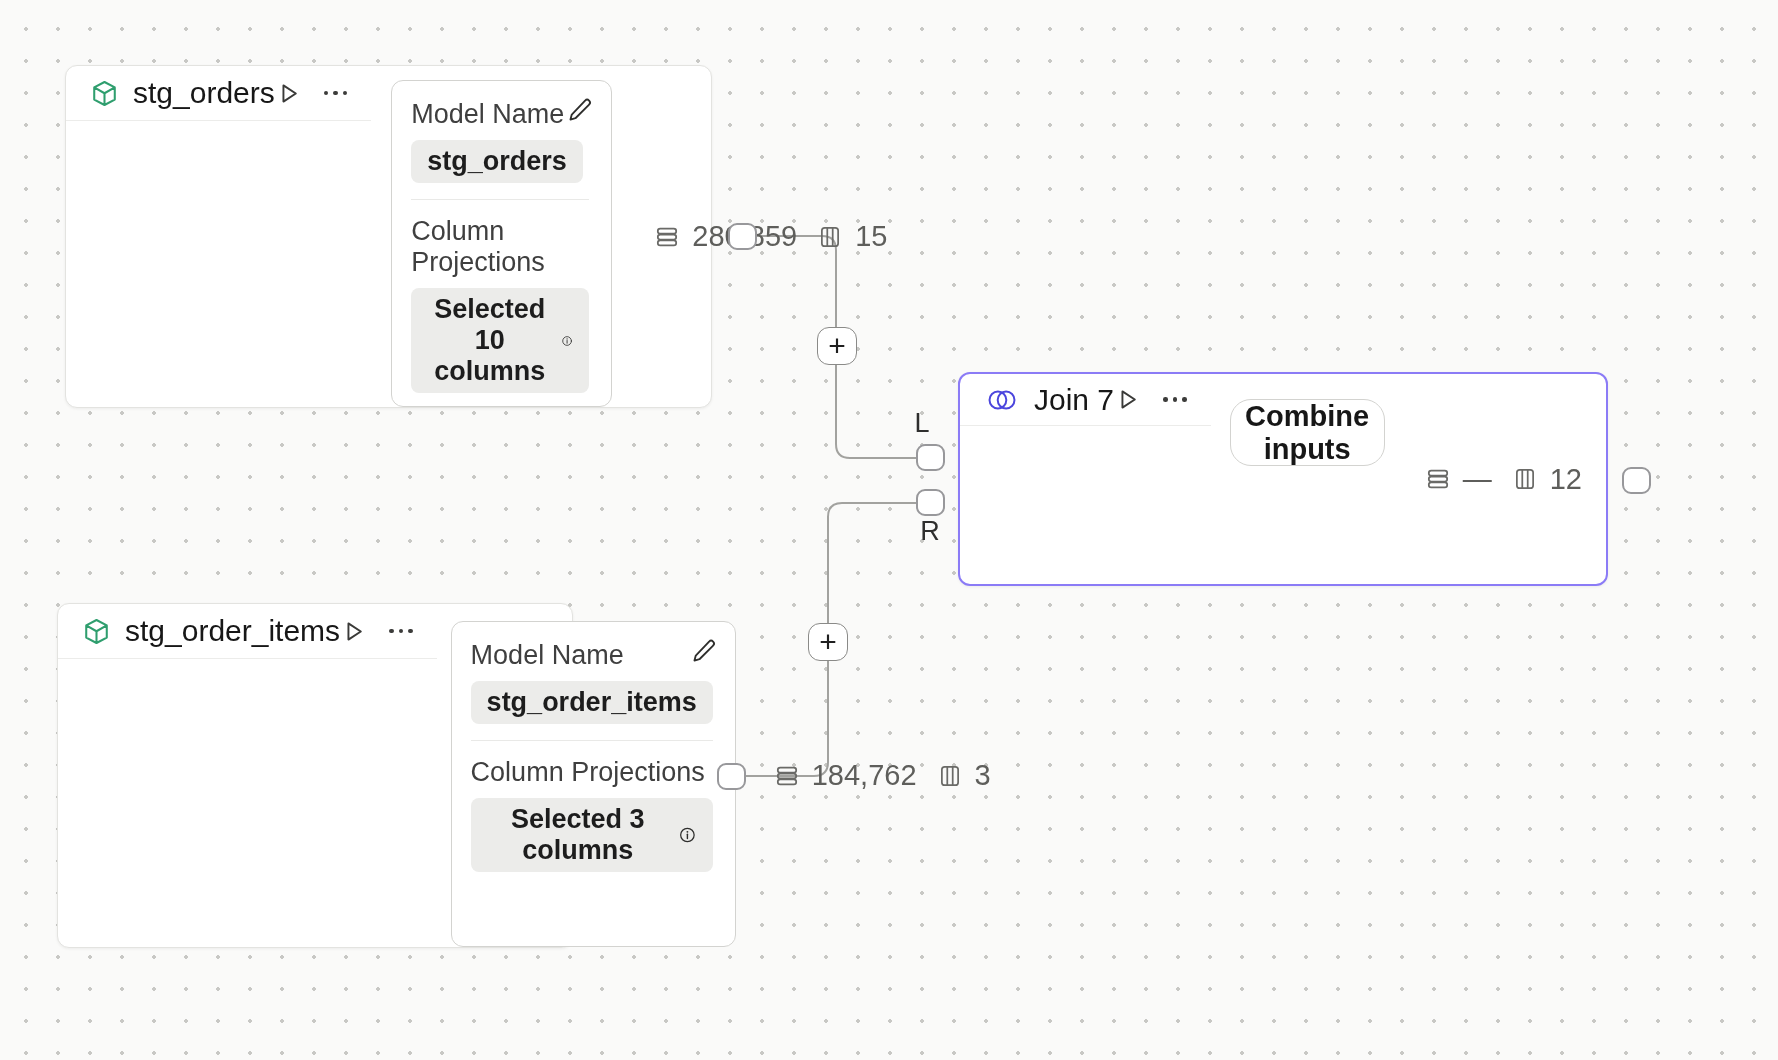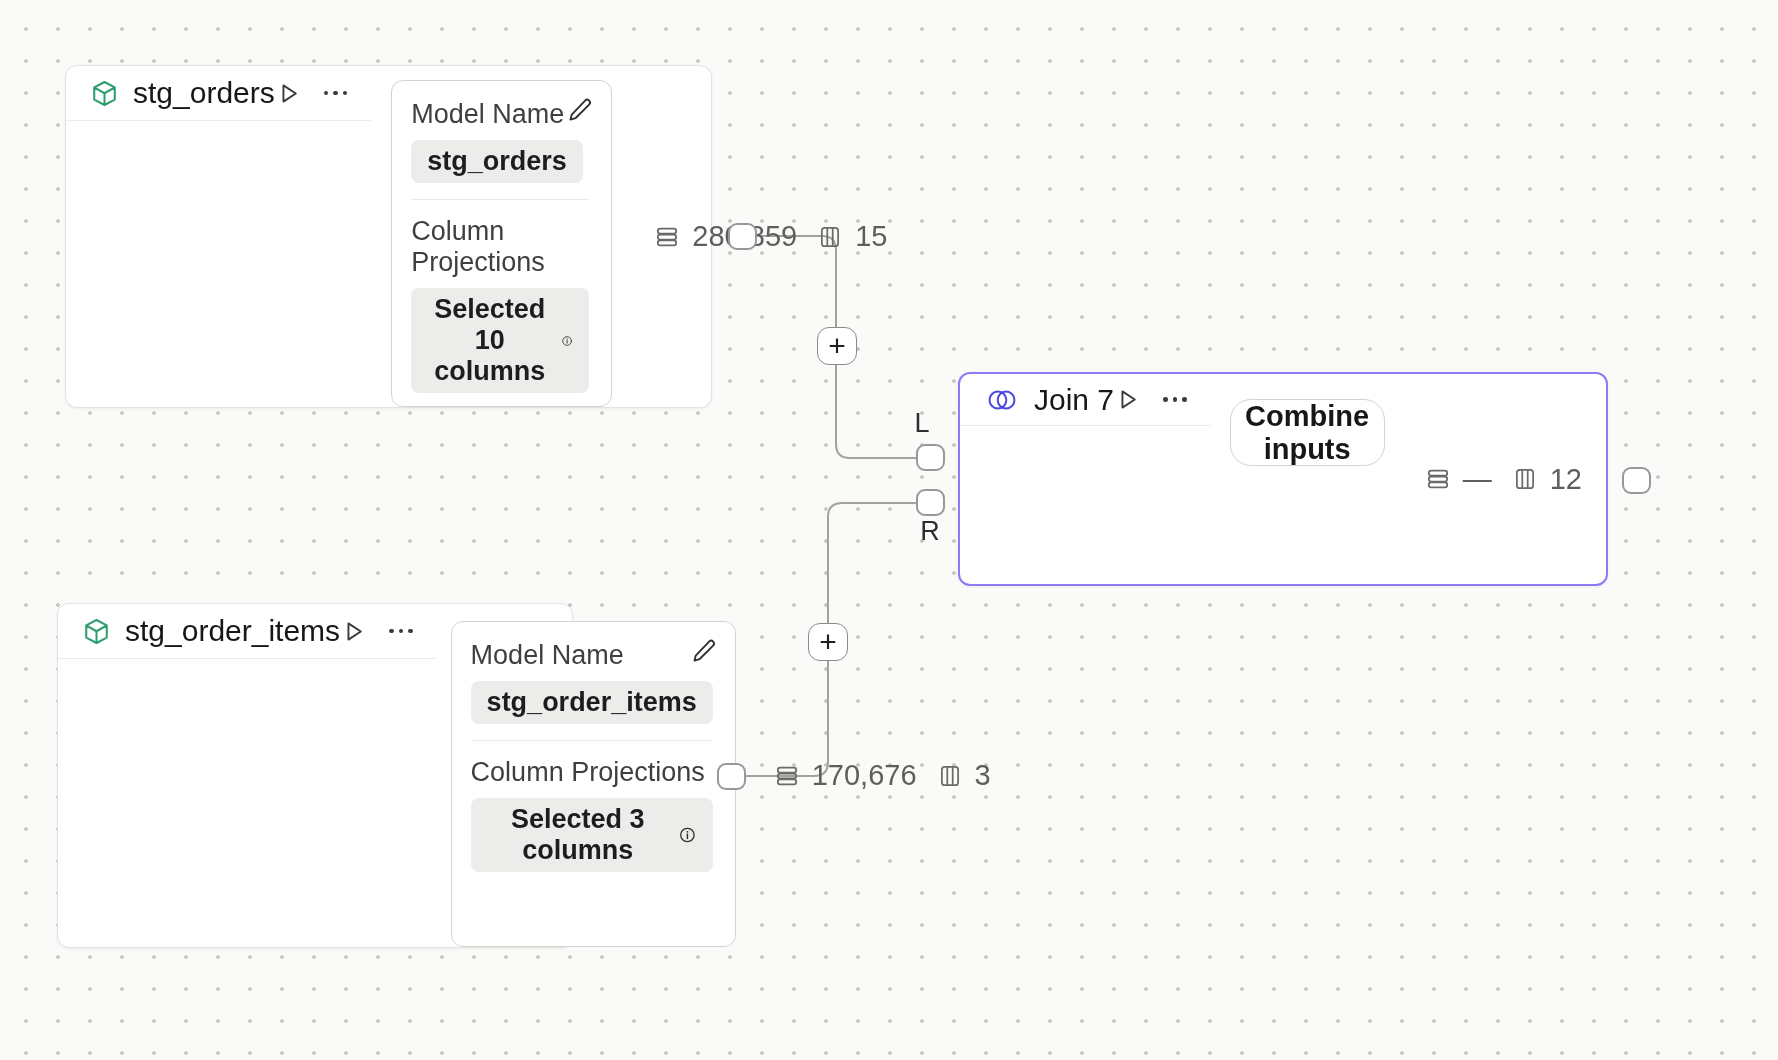--- a/index.html
+++ b/index.html
@@ -229,21 +229,21 @@
         </svg>
       </button>
     </div>
     <div class="node-footer">
       <span class="stat">
         <svg width="26" height="26" viewBox="0 0 24 24">
           <rect class="s" x="3.5" y="4.2" width="17" height="4.6" rx="2.2" stroke="#6a6a67" stroke-width="1.6"></rect>
           <rect class="s" x="3.5" y="9.7" width="17" height="4.6" rx="2.2" stroke="#6a6a67" stroke-width="1.6"></rect>
           <rect class="s" x="3.5" y="15.2" width="17" height="4.6" rx="2.2" stroke="#6a6a67" stroke-width="1.6"></rect>
         </svg>
-        <span class="stat-value">170,676</span>
+        <span class="stat-value">184,762</span>
       </span>
       <span class="stat">
         <svg width="26" height="26" viewBox="0 0 24 24">
           <rect class="s" x="4.5" y="3.5" width="15" height="17" rx="2.6" stroke="#6a6a67" stroke-width="1.6"></rect>
           <path class="s" stroke="#6a6a67" stroke-width="1.6" d="M9.5 3.5 V20.5 M14.5 3.5 V20.5"></path>
         </svg>
         <span class="stat-value">3</span>
       </span>
     </div>
   </div>

